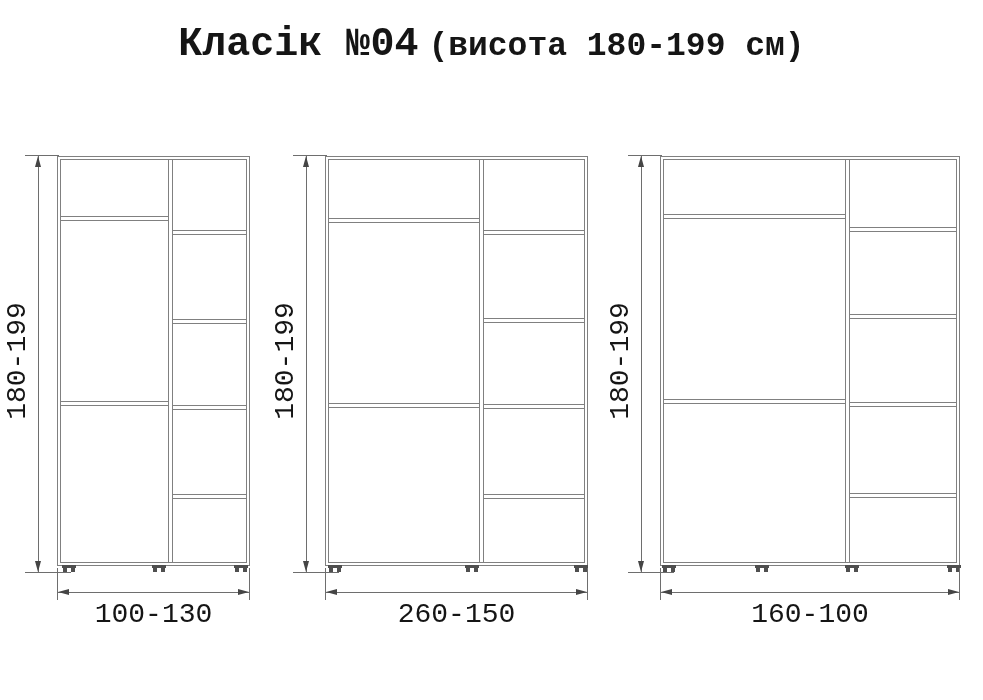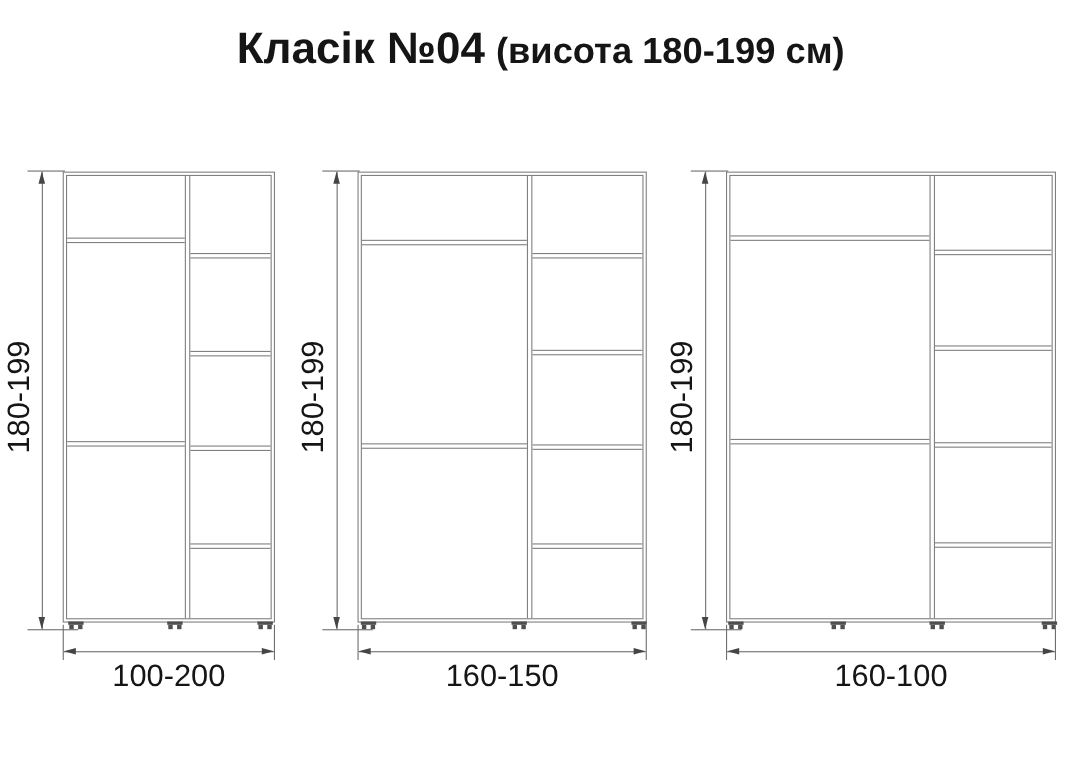--- a/index.html
+++ b/index.html
@@ -1,19 +1,19 @@
 <!DOCTYPE html>
 <html><head>
 <meta charset="utf-8">
 <style>
   html,body{margin:0;padding:0;background:#fff;}
   .page{
     position:relative;width:983px;height:700px;overflow:hidden;
     background:var(--bg,#fff);
-    font-family:Liberation Sans, sans-serif;
+    font-family:Liberation Mono, monospace;
     color:var(--text,#151515);
   }
   .title{
     position:absolute;top:22px;left:0;width:100%;
     text-align:center;white-space:nowrap;
   }
   .title .t-main{font-size:40px;font-weight:bold;}
   .title .t-sub{font-size:33px;font-weight:bold;margin-left:10px;}
 
   .cab-body{
@@ -77,21 +77,21 @@
       <div class="arr up" style="left: 35px; top: 156px;"></div>
       <div class="arr down" style="left: 35px; top: 561px;"></div>
       <div class="dim-line h" style="left: 25px; top: 155px; width: 34px;"></div>
       <div class="dim-line h" style="left: 25px; top: 572px; width: 46px;"></div>
       <div class="dim-label v-label" style="left: 17px; top: 361px;">180-199</div>
       <div class="dim-line v" style="left: 57px; top: 568px; height: 32px;"></div>
       <div class="dim-line v" style="left: 249px; top: 568px; height: 32px;"></div>
       <div class="dim-line h" style="left: 58px; top: 592px; width: 191px;"></div>
       <div class="arr left" style="left: 58px; top: 589px;"></div>
       <div class="arr right" style="left: 238px; top: 589px;"></div>
-      <div class="dim-label w-label" style="left: 153.5px; top: 599px;">100-200</div>
+      <div class="dim-label w-label" style="left: 153.5px; top: 599px;">100-130</div>
       <div class="cab-body" style="left: 325px; top: 156px; width: 263px; height: 410px;">
         <div class="cab-inner"></div>
         <div class="cab-vdiv" style="left: 153px;"></div>
         <div class="cab-shelf" style="left: 3px; width: 150px; top: 61px;"></div>
         <div class="cab-shelf" style="left: 3px; width: 150px; top: 246px;"></div>
         <div class="cab-shelf" style="left: 158px; width: 100px; top: 73px;"></div>
         <div class="cab-shelf" style="left: 158px; width: 100px; top: 161px;"></div>
         <div class="cab-shelf" style="left: 158px; width: 100px; top: 247px;"></div>
         <div class="cab-shelf" style="left: 158px; width: 100px; top: 337px;"></div>
         <div class="foot" style="left: 2px; top: 408px;"></div>
@@ -102,21 +102,21 @@
       <div class="arr up" style="left: 303px; top: 156px;"></div>
       <div class="arr down" style="left: 303px; top: 561px;"></div>
       <div class="dim-line h" style="left: 293px; top: 155px; width: 34px;"></div>
       <div class="dim-line h" style="left: 293px; top: 572px; width: 46px;"></div>
       <div class="dim-label v-label" style="left: 285px; top: 361px;">180-199</div>
       <div class="dim-line v" style="left: 325px; top: 568px; height: 32px;"></div>
       <div class="dim-line v" style="left: 587px; top: 568px; height: 32px;"></div>
       <div class="dim-line h" style="left: 326px; top: 592px; width: 261px;"></div>
       <div class="arr left" style="left: 326px; top: 589px;"></div>
       <div class="arr right" style="left: 576px; top: 589px;"></div>
-      <div class="dim-label w-label" style="left: 456.5px; top: 599px;">160-150</div>
+      <div class="dim-label w-label" style="left: 456.5px; top: 599px;">260-150</div>
       <div class="cab-body" style="left: 660px; top: 156px; width: 300px; height: 410px;">
         <div class="cab-inner"></div>
         <div class="cab-vdiv" style="left: 184px;"></div>
         <div class="cab-shelf" style="left: 3px; width: 181px; top: 57px;"></div>
         <div class="cab-shelf" style="left: 3px; width: 181px; top: 242px;"></div>
         <div class="cab-shelf" style="left: 189px; width: 106px; top: 70px;"></div>
         <div class="cab-shelf" style="left: 189px; width: 106px; top: 157px;"></div>
         <div class="cab-shelf" style="left: 189px; width: 106px; top: 245px;"></div>
         <div class="cab-shelf" style="left: 189px; width: 106px; top: 336px;"></div>
         <div class="foot" style="left: 1px; top: 408px;"></div>

